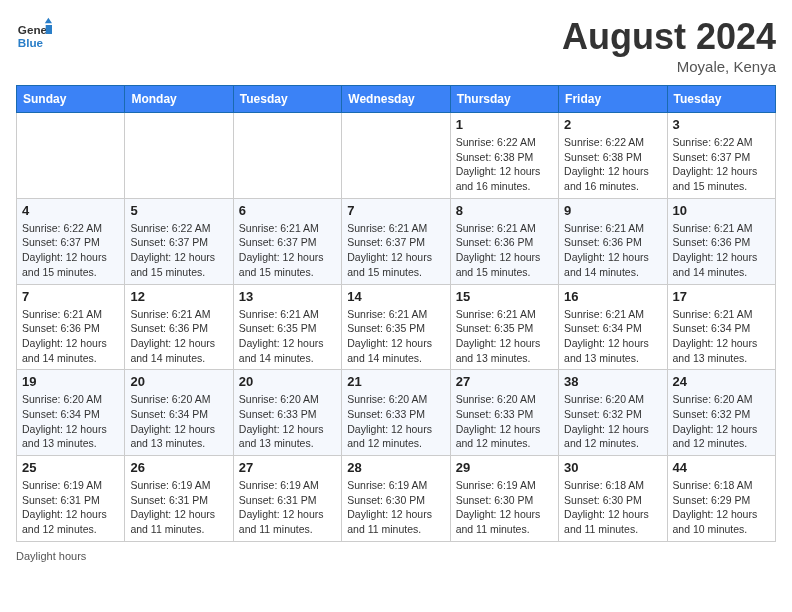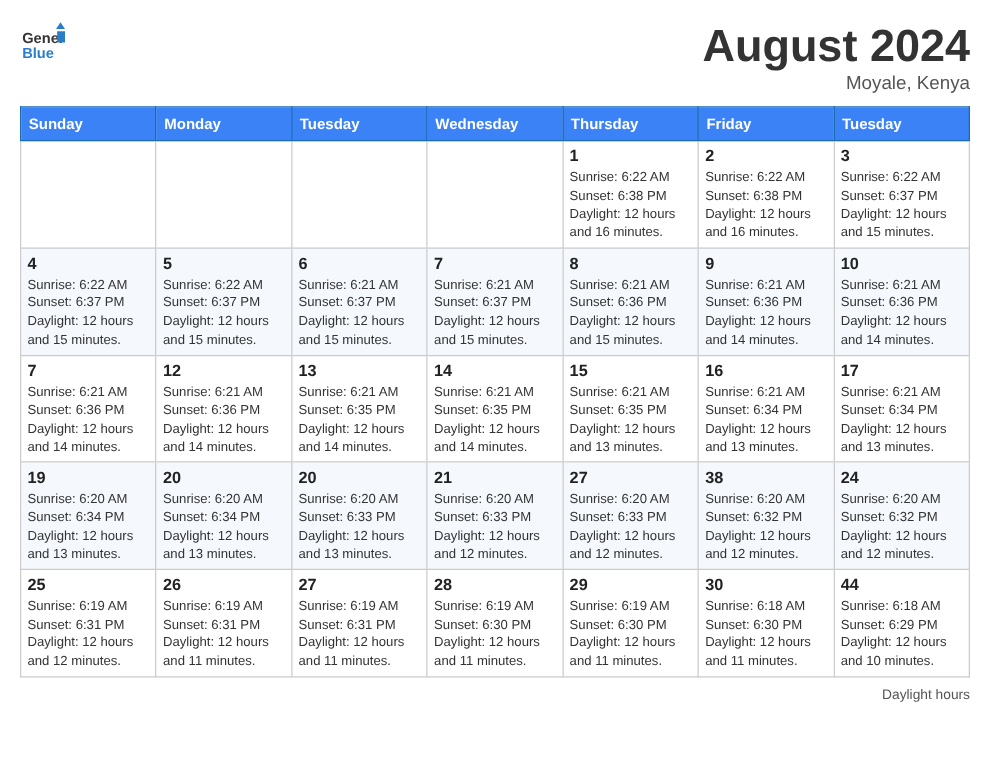--- a/index.html
+++ b/index.html
@@ -69,21 +69,21 @@
     .day-info {
       color: #333;
       font-size: 10.5px;
       line-height: 1.4;
     }
     .empty-cell { background: #fff !important; }
     .footer {
       margin-top: 8px;
       font-size: 11px;
       color: #555;
-      text-align: right;
+      text-align: left;
     }
   </style>
 </head>
 <body>
 
 <div class="header">
   <div class="logo">
     <svg class="logo-icon" viewBox="0 0 40 40">
       <text x="2" y="20" font-size="13" font-weight="bold" fill="#333">General</text>
       <text x="2" y="34" font-size="13" font-weight="bold" fill="#2a7ec8">Blue</text>

